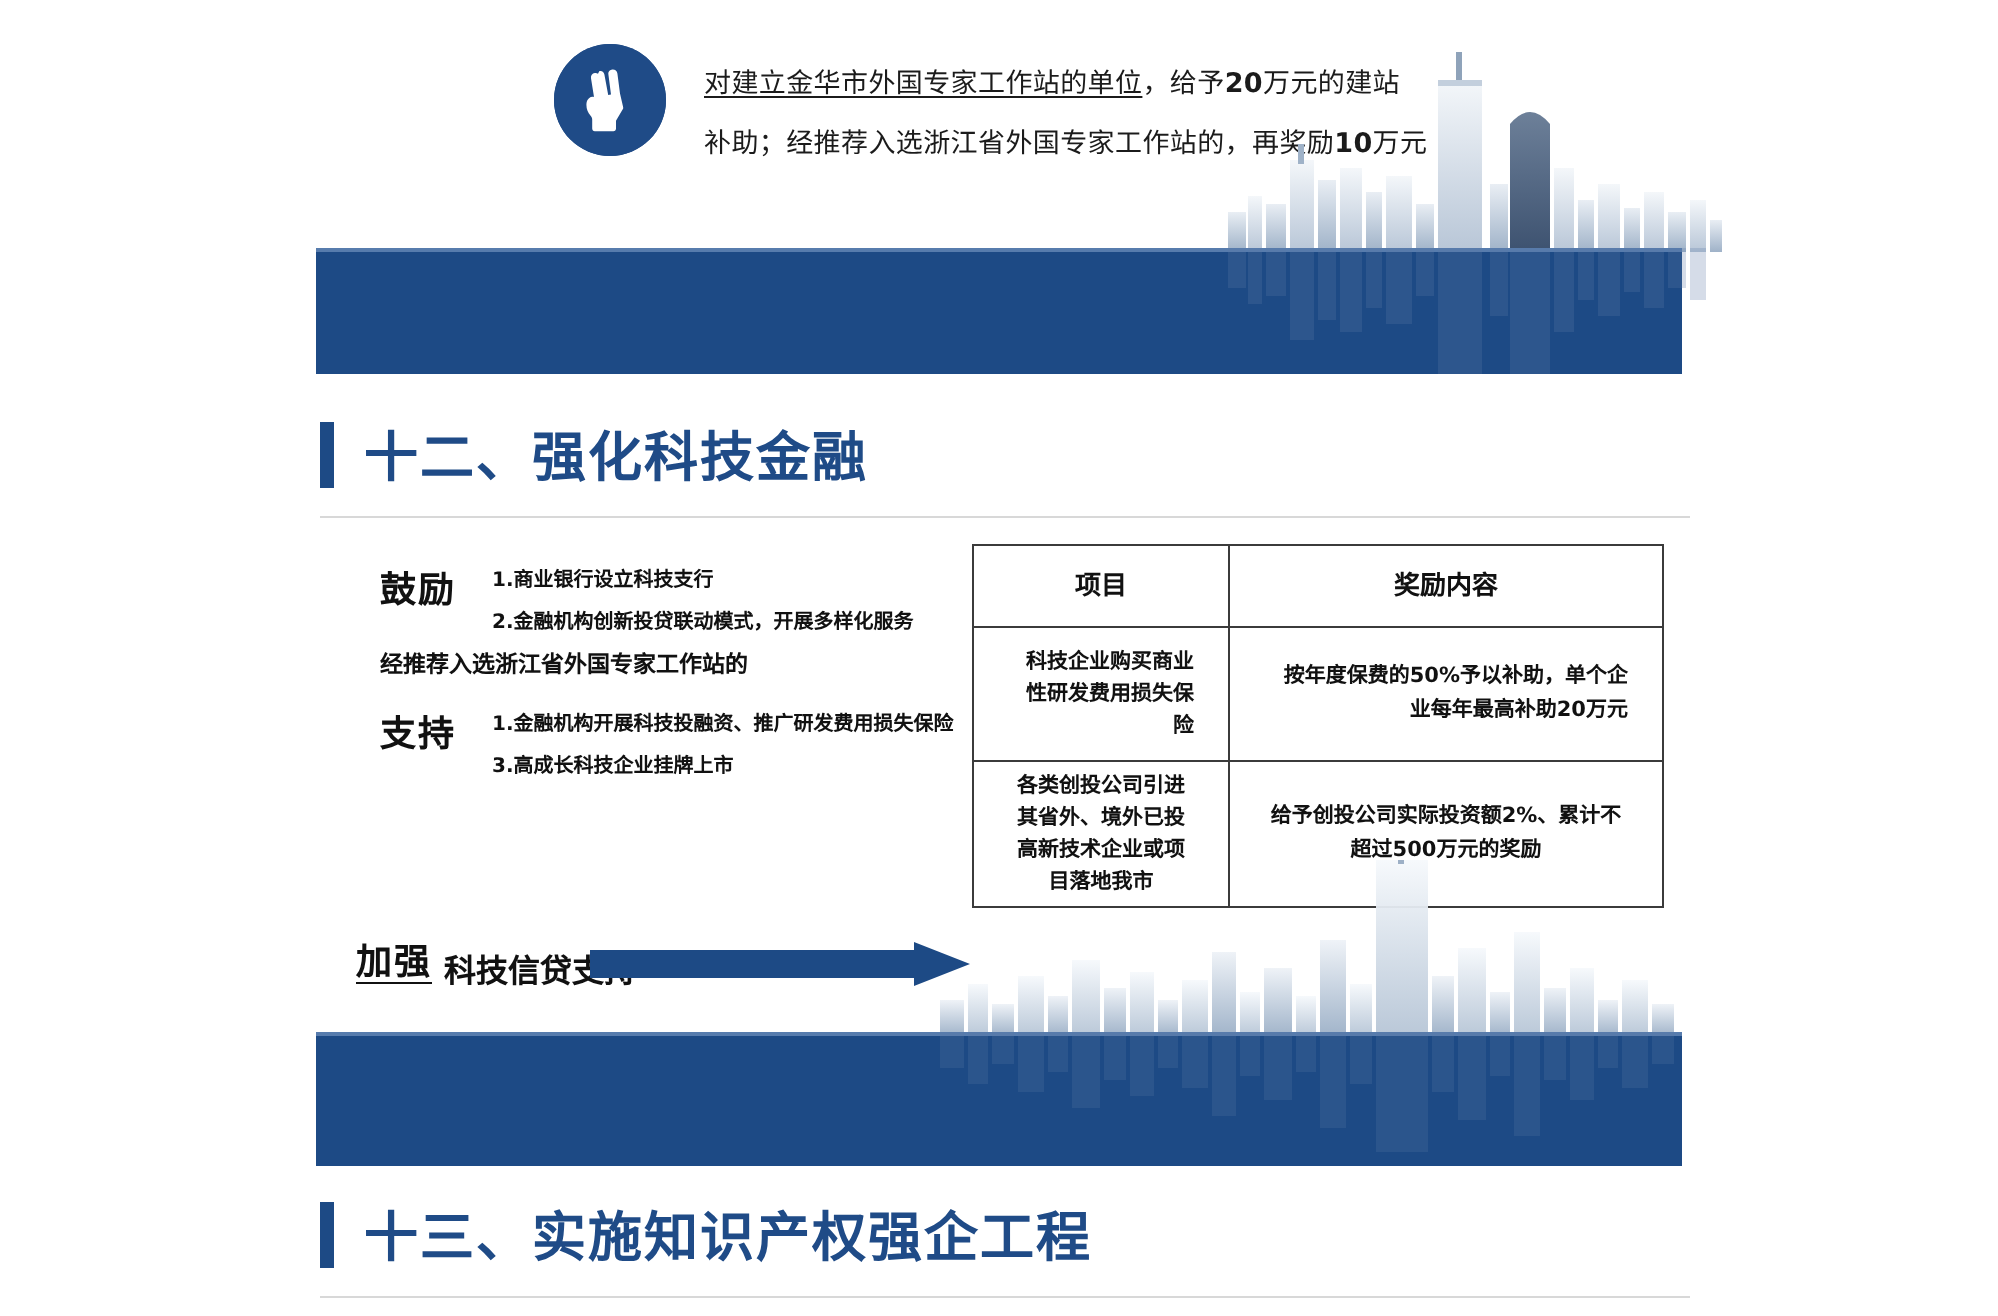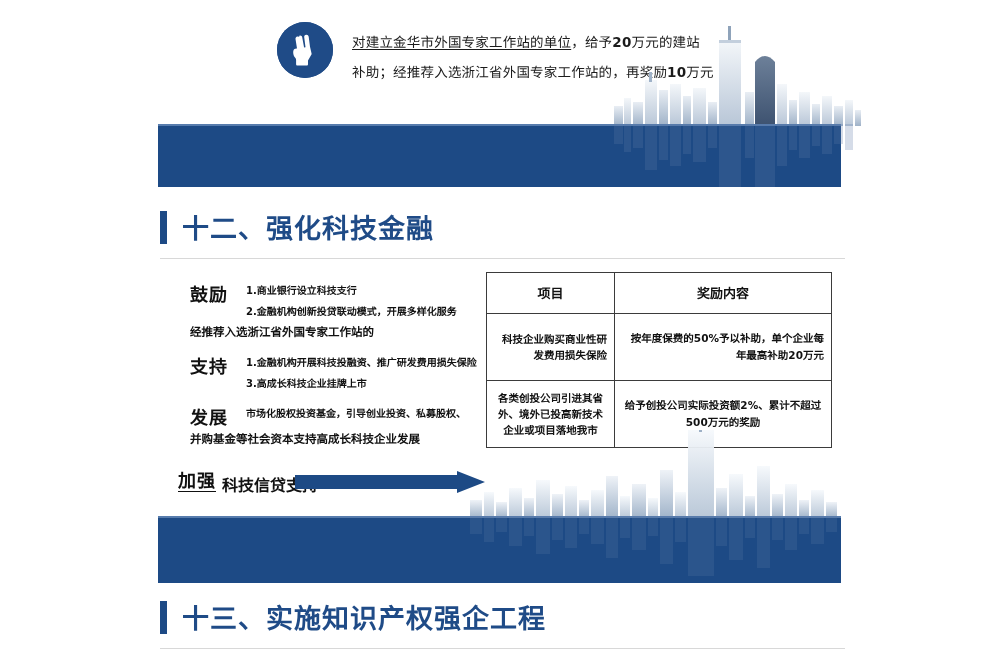--- a/index.html
+++ b/index.html
@@ -99,21 +99,21 @@
   .tbl{
     position:absolute;left:486px;top:272px;width:345px;
     border-collapse:collapse;
     table-layout:fixed;
   }
   .tbl td,.tbl th{
     border:1px solid #3b3b3b;
     text-align:center;vertical-align:middle;
     font-size:10.5px;line-height:17px;color:#111;
     font-weight:bold;
-    padding:4px 7px;
+    padding:4px 17px;
     font-family:"DejaVu Sans","Liberation Sans",sans-serif;
     background:transparent;
   }
   .tbl th{font-size:13px;font-weight:bold;height:32px;}
   .tbl col.c1{width:128px;}
   .tbl col.c2{width:217px;}
   .tbl tr.r1 td{height:72px;}
   .tbl tr.r2 td{height:58px;text-align:right;}
   .tbl tr.r3 td{height:58px;}
   .tbl td.item{line-height:16px;}
@@ -235,26 +235,20 @@
       <div class="grp-wide">经推荐入选浙江省外国专家工作站的</div>
     </div>
 
     <div class="grp">
       <span class="grp-title">支持</span><span class="grp-body">
         <span class="ln">1.金融机构开展科技投融资、推广研发费用损失保险</span>
         <span class="ln"> 3.高成长科技企业挂牌上市</span>
       </span>
     </div>
 
-    <div class="grp">
-      <span class="grp-title">发展</span><span class="grp-body">
-        <span class="ln">市场化股权投资基金，引导创业投资、私募股权、</span>
-      </span>
-      <div class="grp-wide">并购基金等社会资本支持高成长科技企业发展</div>
-    </div>
   </div>
 
   <div class="row-strengthen">
     <span class="grp-title underline">加强</span>
     <span class="lbl-credit">科技信贷支持</span>
     <div class="arrow">
       <svg width="190" height="22" viewBox="0 0 190 22" aria-hidden="true">
         <path d="M0 4 H162 V0 L190 11 L162 22 V18 H0 Z" fill="#1d4a85"></path>
       </svg>
     </div>

